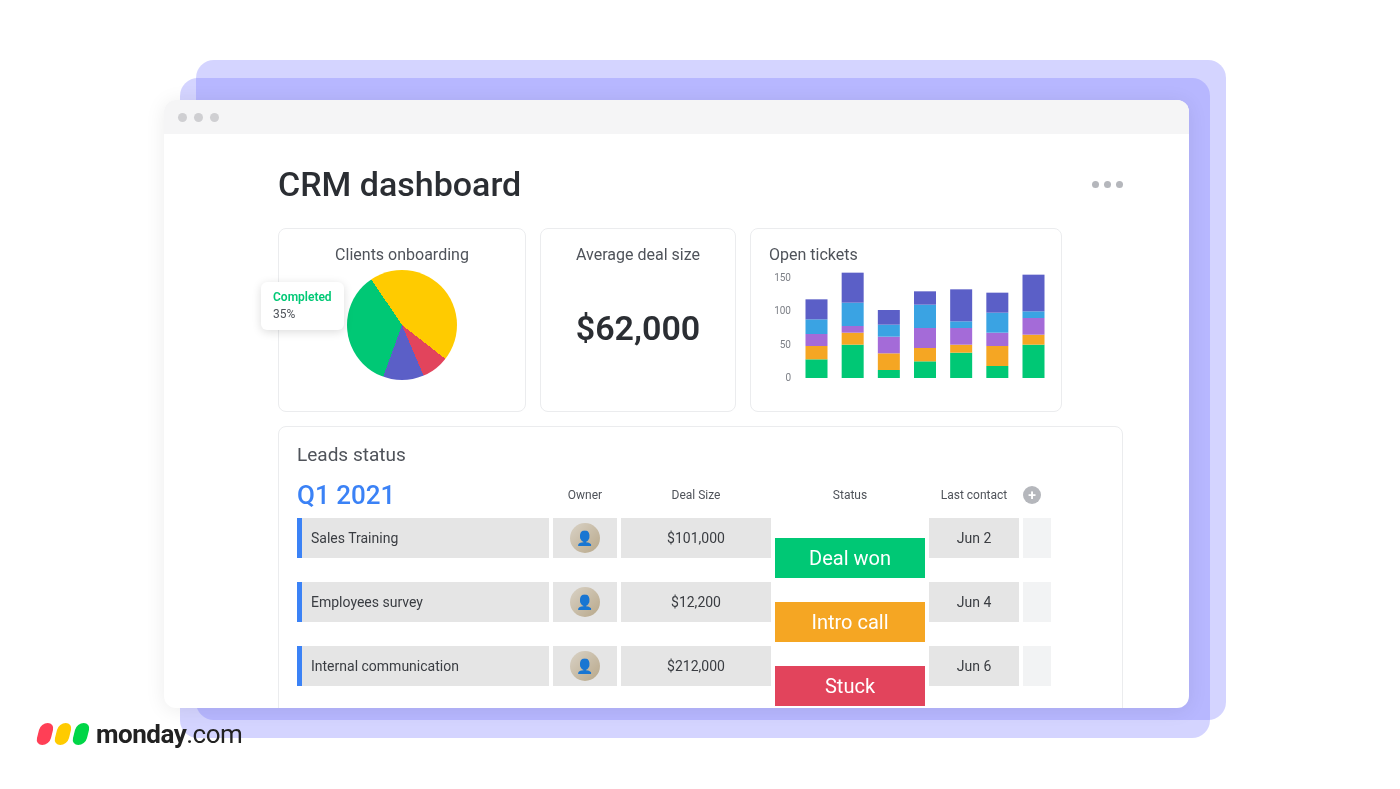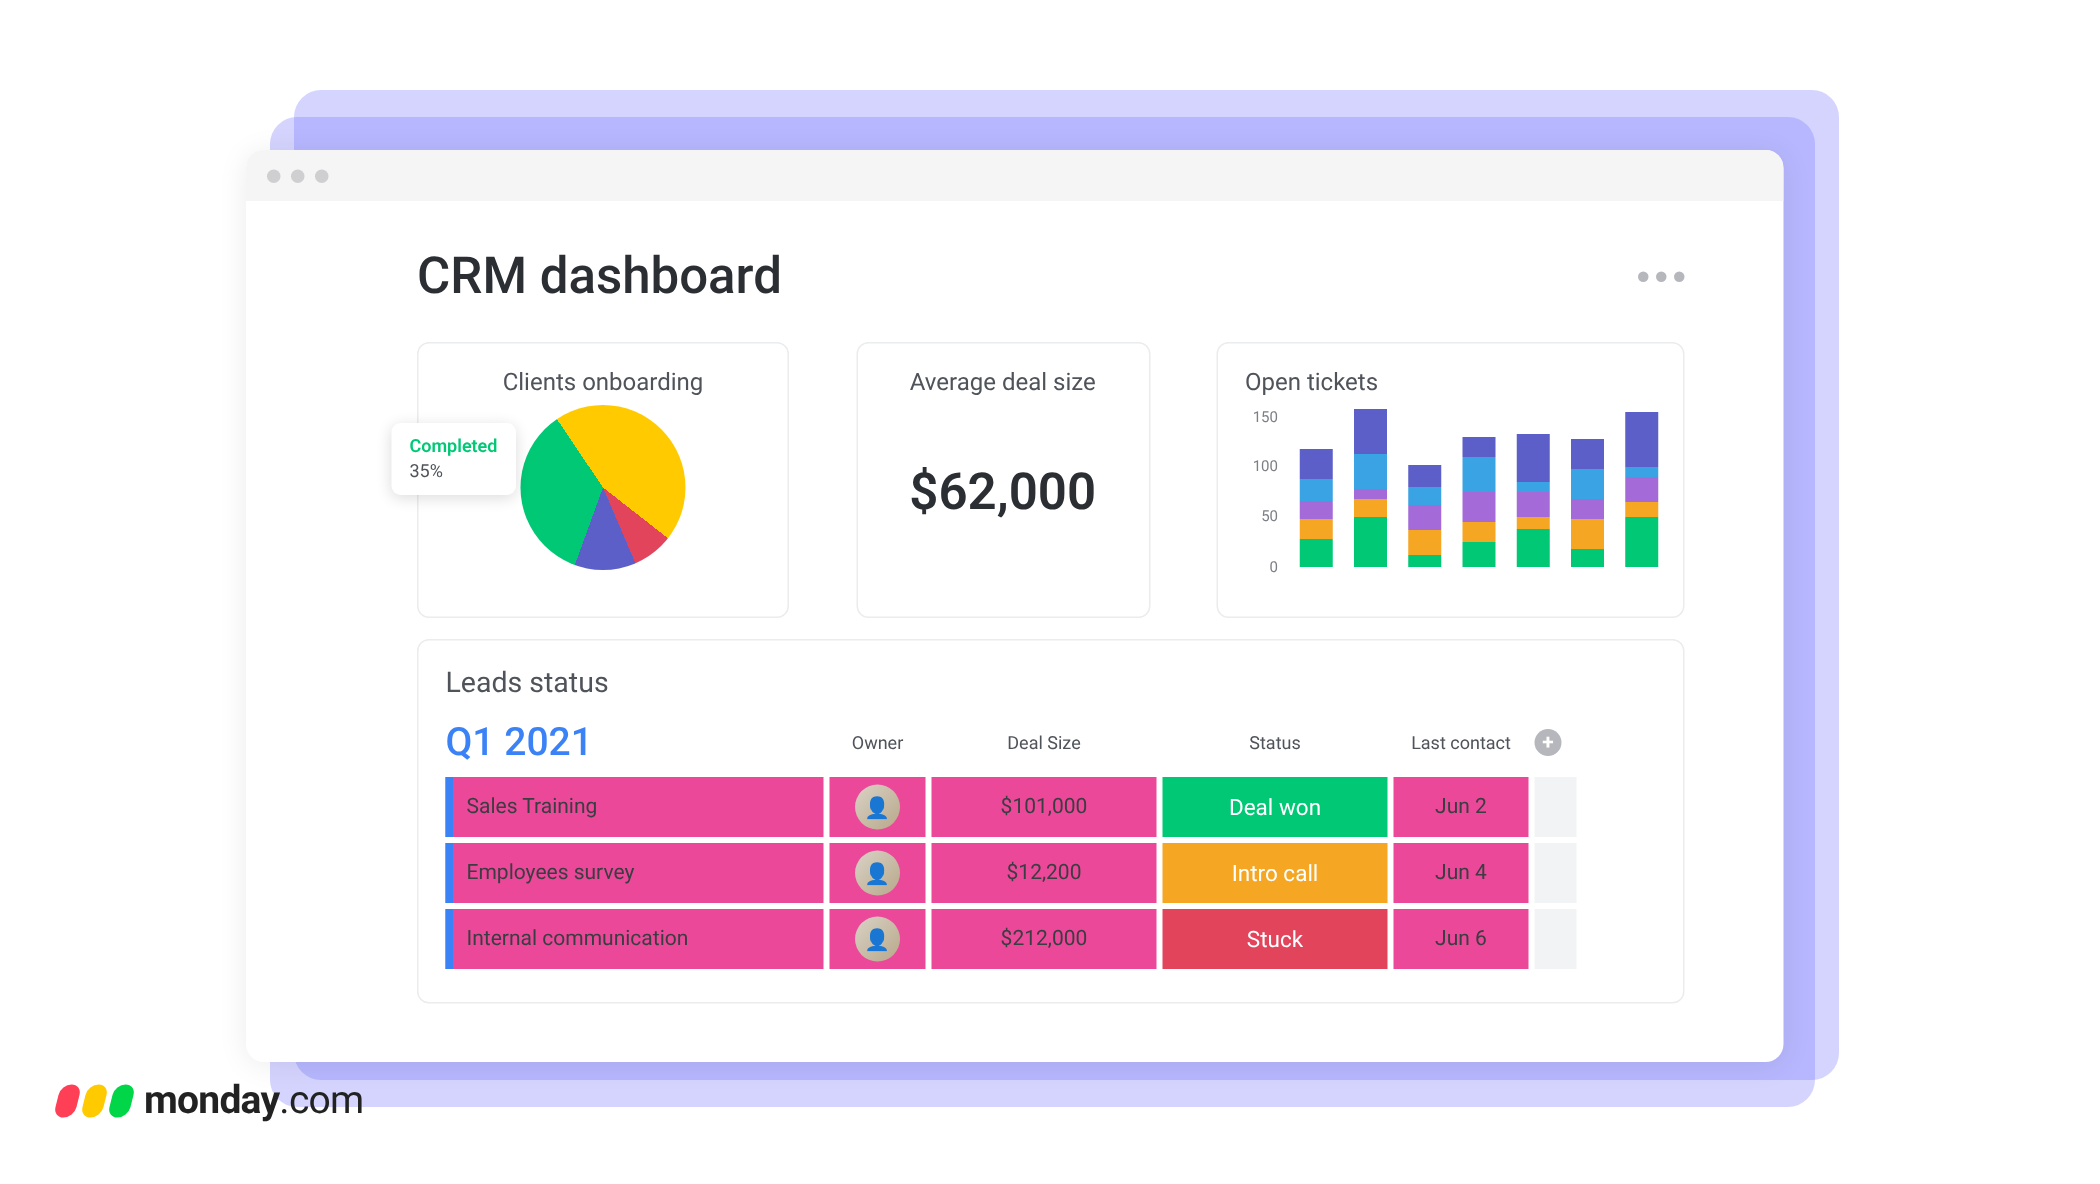--- a/index.html
+++ b/index.html
@@ -30,21 +30,21 @@
   background: #f5f5f6;
   display: flex; align-items: center;
   padding-left: 14px; gap: 7px;
 }
 .traffic-dot { width: 9px; height: 9px; border-radius: 50%; background: #cfcfd2; }
 .content { padding: 30px 66px 0 114px; }
 .header-row { display: flex; justify-content: space-between; align-items: center; margin-bottom: 24px; }
 .page-title { font-size: 34px; font-weight: 500; color: #2b2e33; }
 .more-dots { display: flex; gap: 5px; }
 .more-dots span { width: 7px; height: 7px; border-radius: 50%; background: #b5b7bc; }
-.cards-row { display: flex; gap: 14px; margin-bottom: 14px; justify-content: space-between; }
+.cards-row { display: flex; gap: 14px; margin-bottom: 14px; }
 .card {
   background: #fff;
   border: 1px solid #ebecee;
   border-radius: 8px;
   padding: 16px 18px 18px 18px;
 }
 .card.onboard { width: 248px; height: 184px; position: relative; }
 .card.avgdeal { width: 196px; height: 184px; text-align: center; }
 .card.tickets { width: 312px; height: 184px; }
 .card-title { font-size: 16px; color: #4f535a; font-weight: 400; }
@@ -85,40 +85,40 @@
   display: flex; align-items: center; justify-content: center;
   font-size: 14px; font-weight: 700;
   cursor: pointer;
 }
 .leads-row {
   display: grid;
   grid-template-columns: 252px 64px 150px 150px 90px 28px;
   gap: 4px; margin-bottom: 4px;
 }
 .cell {
-  background: #ec4899; height: 40px;
+  background: #e5e5e5; height: 40px;
   display: flex; align-items: center; justify-content: center;
   font-size: 14px; color: #3a3d42;
 }
 .cell.name {
   justify-content: flex-start; padding-left: 14px;
   position: relative;
 }
 .cell.name::before {
   content: ""; position: absolute; left: 0; top: 0; bottom: 0;
   width: 5px; background: #3b82f6;
 }
 .cell.owner { padding: 0; }
 .avatar {
   width: 30px; height: 30px; border-radius: 50%;
   background: linear-gradient(135deg,#d9d2c6,#b8a88a);
   display: flex; align-items: center; justify-content: center;
   font-size: 14px;
 }
-.cell.status { color: #fff; font-size: 15px; }
+.cell.status { color: #fff; font-size: 20px; margin-top: 20px; }
 .status-won { background: #00c875; }
 .status-intro { background: #f5a623; }
 .status-stuck { background: #e2445c; }
 .cell.extra { background: #f2f3f4; }
 .brand {
   position: absolute; left: 38px; bottom: 40px;
   display: flex; align-items: center; gap: 4px;
 }
 .brand-dot { width: 14px; height: 22px; border-radius: 10px; display: inline-block; transform: skewX(-14deg); }
 .brand-text { font-size: 26px; font-weight: 700; color: #222; letter-spacing: -0.5px; margin-left: 4px; }

